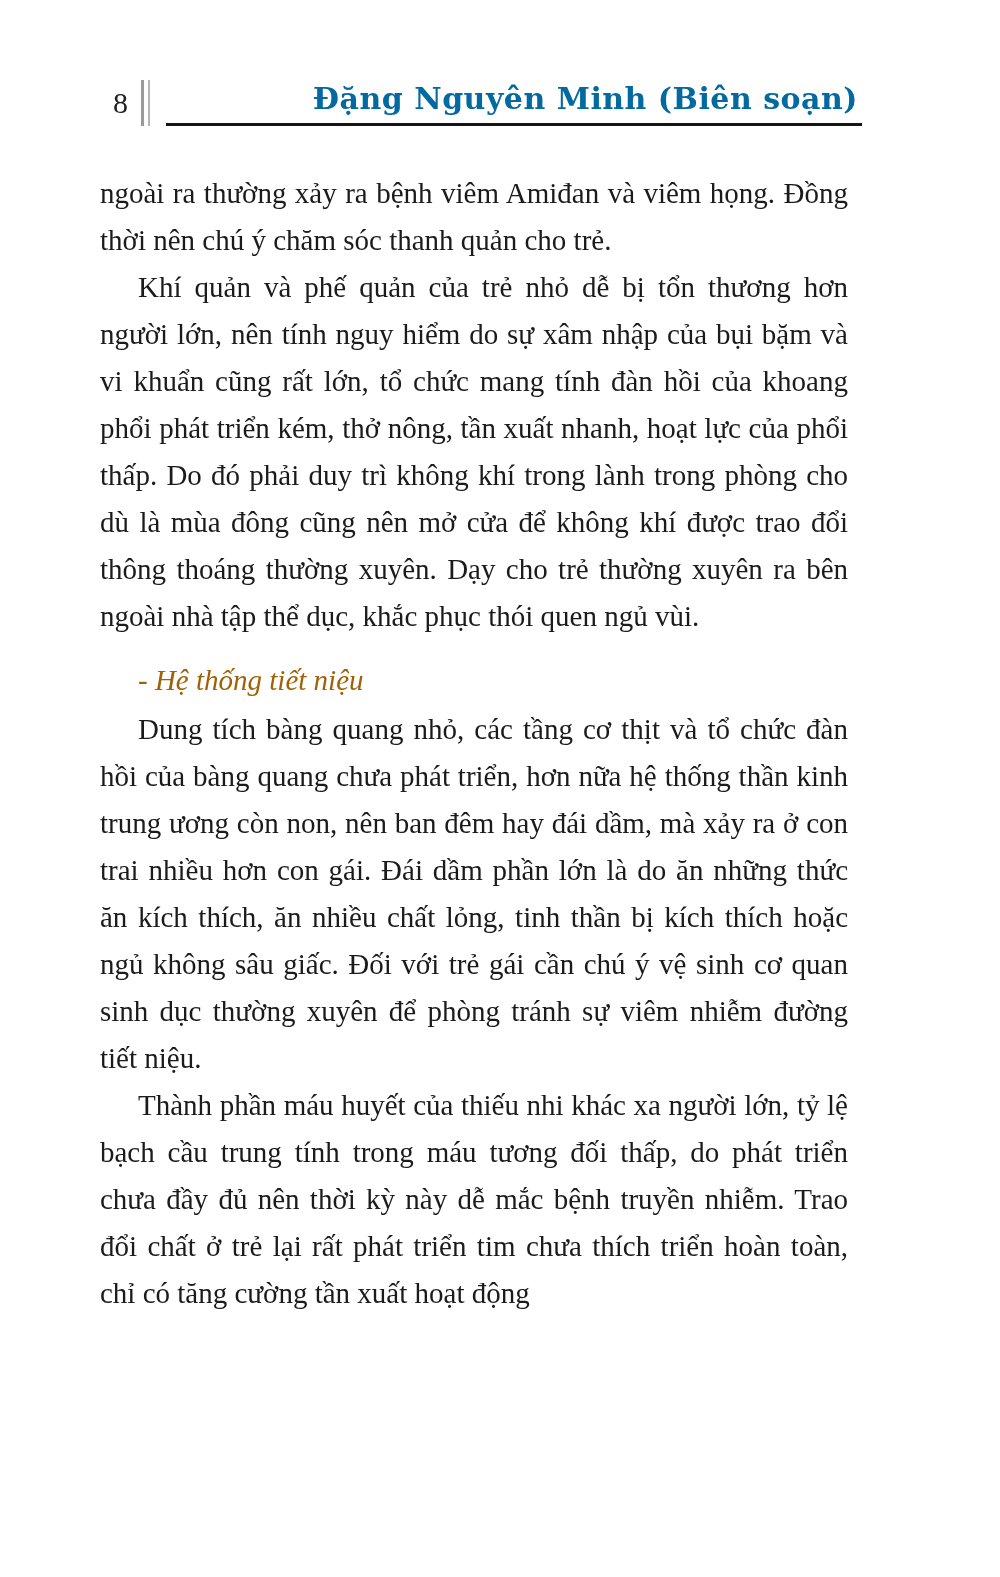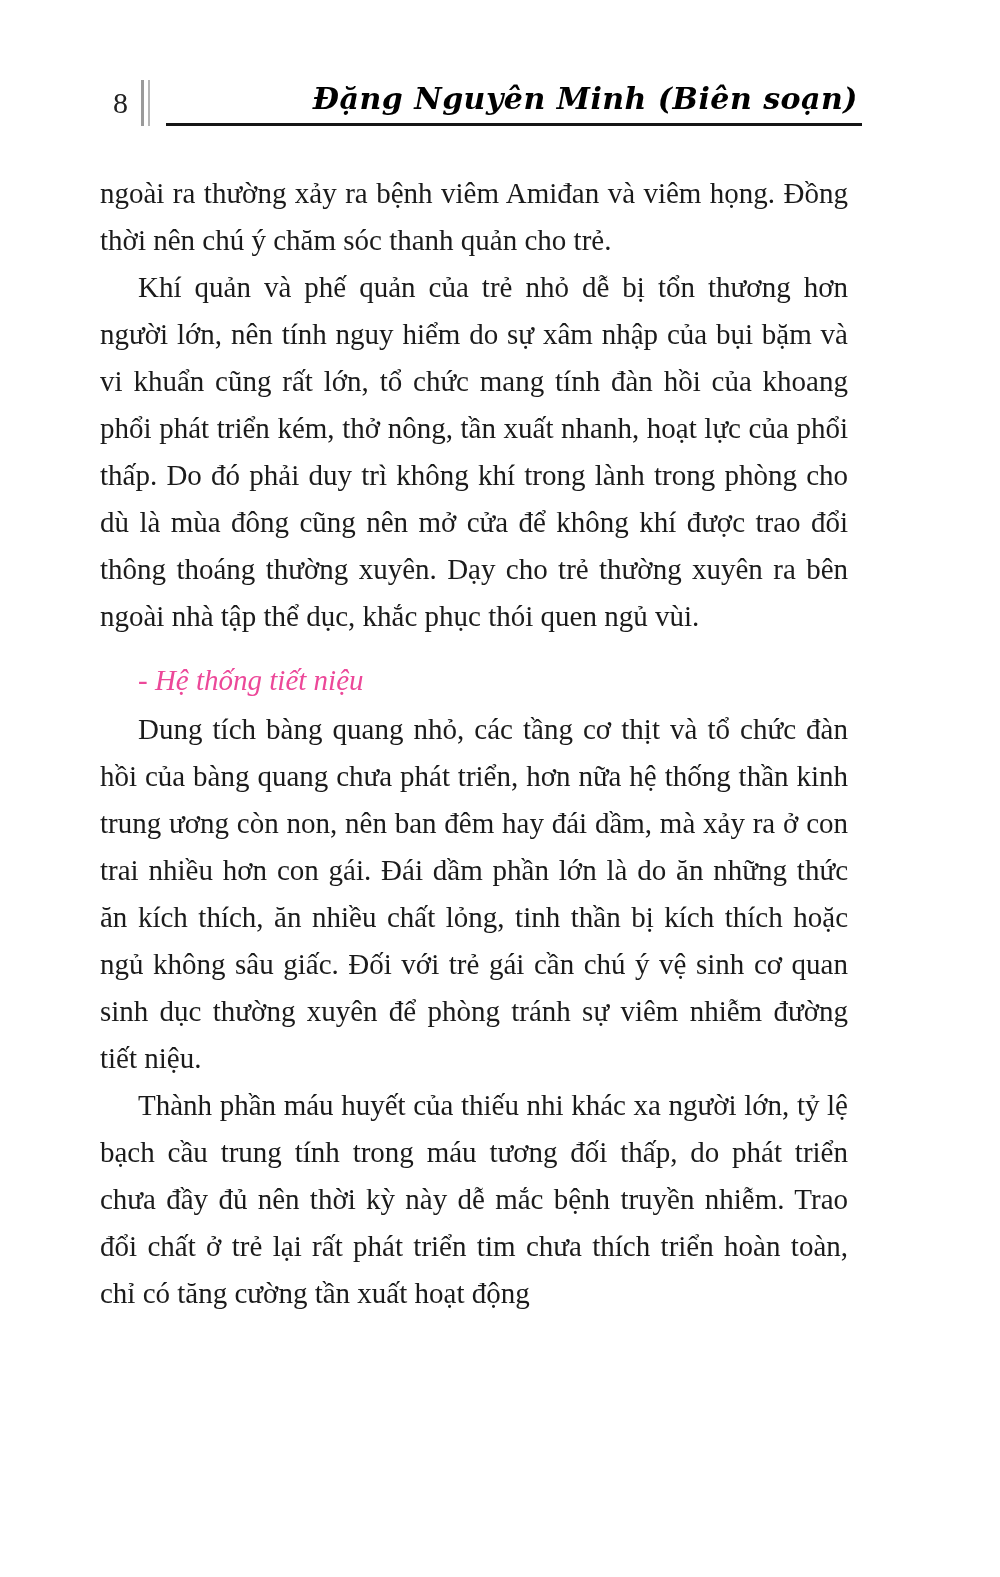--- a/index.html
+++ b/index.html
@@ -40,26 +40,25 @@
     background:#9a9a9a;
   }
   .ornament i:last-child { background:#b5b5b5; }
   .header-main {
     flex:1;
     margin-left:16px;
   }
   .author-line {
     text-align:right;
     font-family:"DejaVu Serif", serif;
-    font-style:italic;
     font-weight:bold;
     font-size:30px;
     letter-spacing:0.5px;
     padding:0 4px 7px 0;
-    color:#000000;
+    color:#0369a1;
     white-space:nowrap;
   }
   .header-rule {
     height:3px;
     background:#151515;
   }
 
   
   .page-body {
     position:absolute;
@@ -74,21 +73,21 @@
   .para.first { margin-top:0; text-indent:0; }
   .section-heading {
     margin-top:17px;
     margin-bottom:2px;
     font-style:italic;
     font-weight:normal;
     font-size:29px;
     line-height:47px;
     text-indent:38px;
     text-align:left;
-    color:#ec4899;
+    color:#a16207;
   }
 </style>
 </head>
 <body>
 
 <div class="page">
 
   <header class="page-header">
     <span class="page-number">8</span>
     <span class="ornament">

